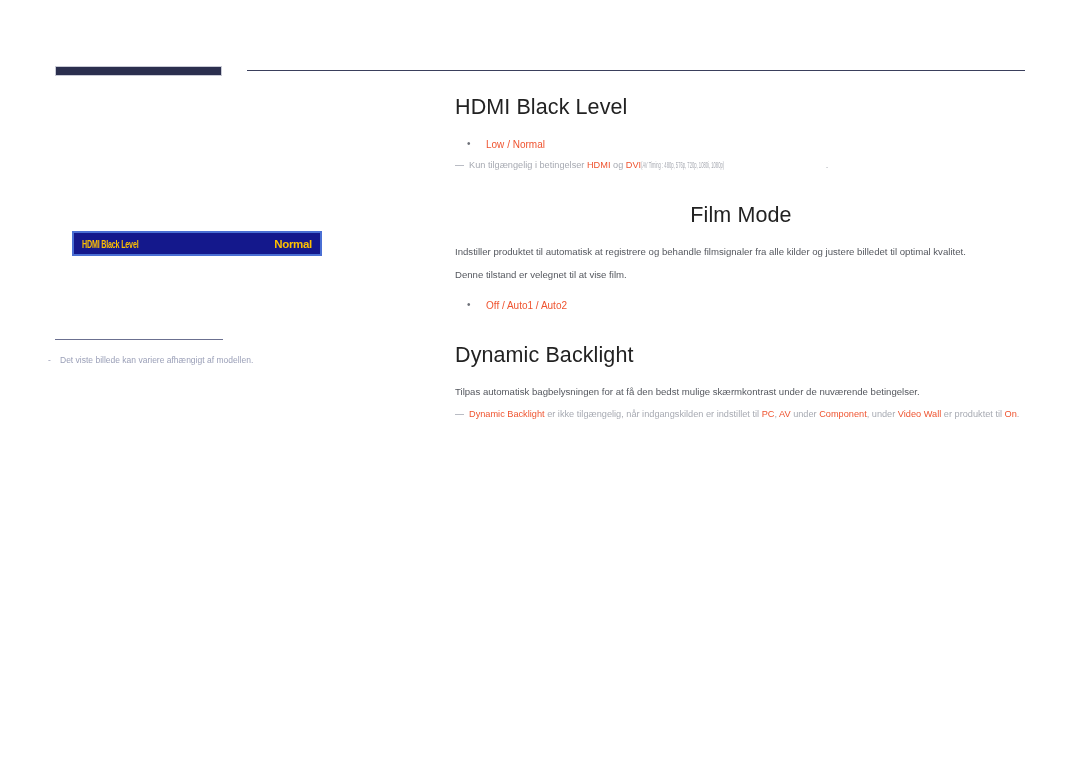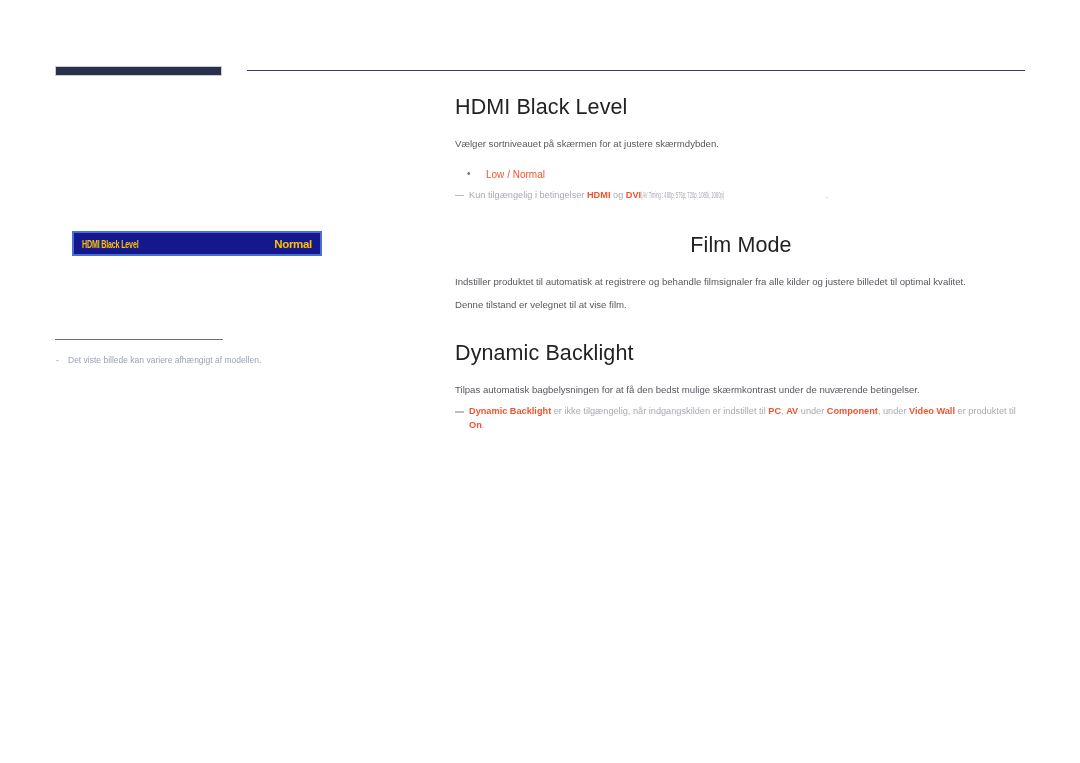--- a/index.html
+++ b/index.html
@@ -84,21 +84,21 @@
   #left-footnote-rule {
     position: absolute;
     left: 55px;
     top: 253px;
     width: 168px;
     height: 1px;
     background: #6b7090;
   }
   #left-footnote {
     position: absolute;
-    left: 56px;
+    left: 48px;
     top: 269px;
     width: 330px;
     font-size: 8.5px;
     color: #9ba0b8;
     line-height: 1.4;
   }
   #left-footnote .fn-dot {
     display: inline-block;
     width: 12px;
     color: #9ba0b8;
@@ -168,21 +168,21 @@
     content: "";
     position: absolute;
     left: 0;
     top: 6px;
     width: 9px;
     height: 1.3px;
     background: #b9bcc4;
   }
   p.note .hl {
     color: #ef5430;
-    font-weight: bold;
+    font-weight: normal;
   }
   .squash {
     display: inline-block;
     transform: scaleX(0.45);
     transform-origin: left center;
     white-space: nowrap;
   }
   .squash2 {
     display: inline-block;
     transform: scaleX(0.3);
@@ -211,39 +211,43 @@
     <span class="fn-dot">-</span><span>Det viste billede kan variere afhængigt af modellen.</span>
   </div>
 
 </div>
 
 <div id="content">
 
   <section class="sec-hdmi">
     <h2 class="section-title">HDMI Black Level</h2>
 
-    <p class="desc">Vælger sortniveauet på skærmen for at justere skærmdybden.</p>
 
     <ul class="options">
       <li>
         <span>Low</span><span class="sep"> / </span><span>Normal</span>
       </li>
     </ul>
 
     <p class="note">
       <span>Kun tilgængelig i betingelser </span><span class="hl">HDMI</span><span> og </span><span class="hl">DVI</span><span class="squash">(AV Timing : 480p, 576p, 720p, 1080i, 1080p)</span><span>.</span>
     </p>
   </section>
 
   <section class="sec-film">
     <h2 class="section-title">Film Mode</h2>
 
     <p class="desc">Indstiller produktet til automatisk at registrere og behandle filmsignaler fra alle kilder og justere billedet til optimal kvalitet.</p>
     <p class="desc">Denne tilstand er velegnet til at vise film.</p>
 
+    <ul class="options">
+      <li>
+        <span>Off</span><span class="sep"> / </span><span>Auto1</span><span class="sep"> / </span><span>Auto2</span>
+      </li>
+    </ul>
 
   </section>
 
   <section class="sec-dbl">
     <h2 class="section-title">Dynamic Backlight</h2>
 
     <p class="desc">Tilpas automatisk bagbelysningen for at få den bedst mulige skærmkontrast under de nuværende betingelser.</p>
 
 
     <p class="note">

